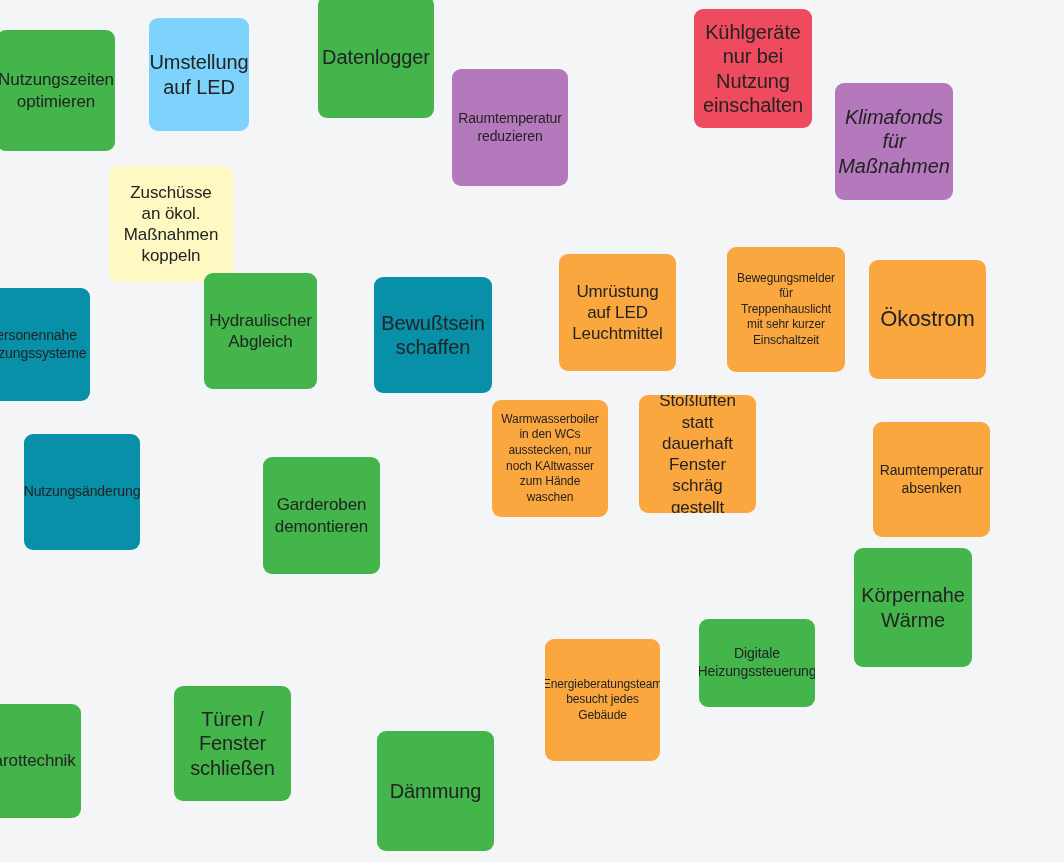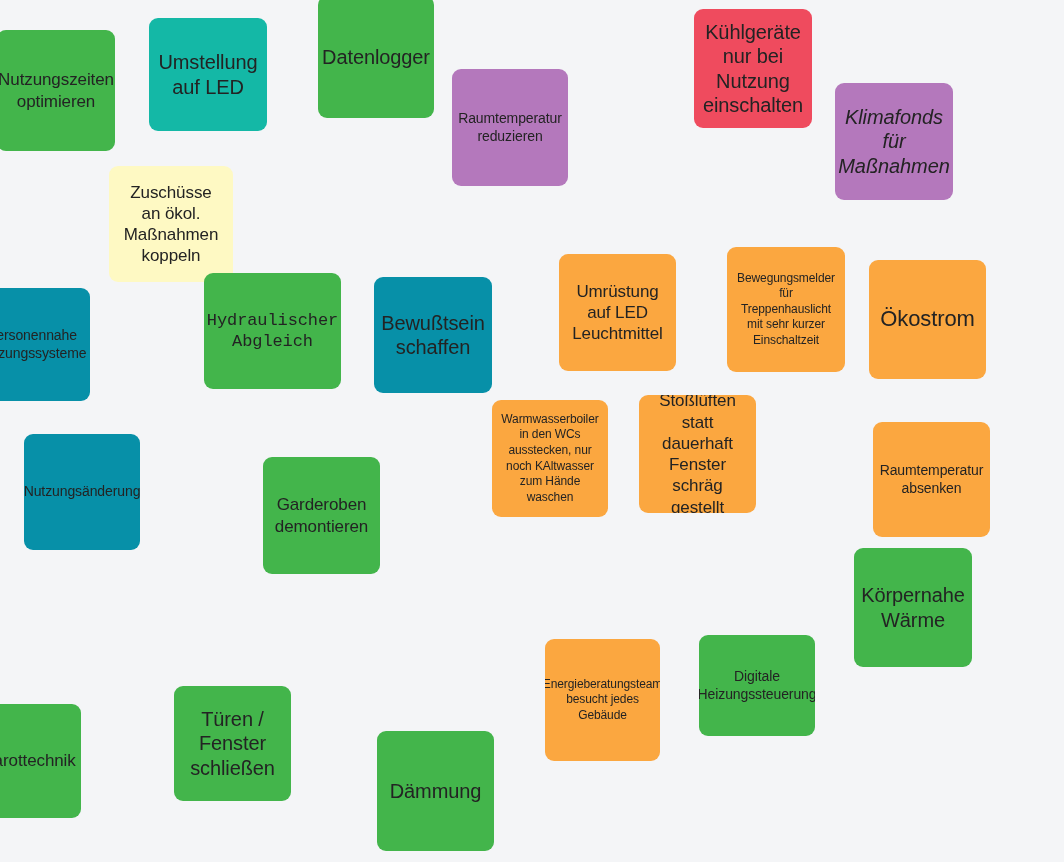--- a/index.html
+++ b/index.html
@@ -41,39 +41,39 @@
   .fs-m  { font-size: 17px; line-height: 1.25; }
   .fs-l  { font-size: 20px; line-height: 1.22; }
   .fs-xl { font-size: 22px; line-height: 1.2; text-align: right; }
 </style>
 </head>
 <body>
 
 <div id="board" style="background: rgb(244, 245, 247);">
     <div class="card fs-m" style="left: -3px; top: 30px; width: 118px; height: 121px; background: rgb(67, 181, 75);">Nutzungszeiten
 optimieren</div>
-    <div class="card fs-l" style="left: 149px; top: 18px; width: 118px; height: 113px; background: #14b8a6; text-align: center;">Umstellung
+    <div class="card fs-l" style="left: 149px; top: 18px; width: 100px; height: 113px; background: #7dd3fc; text-align: center;">Umstellung
 auf LED</div>
     <div class="card fs-l" style="left: 318px; top: -4px; width: 116px; height: 122px; background: rgb(67, 181, 75);">Datenlogger</div>
     <div class="card fs-s" style="left: 452px; top: 69px; width: 116px; height: 117px; background: rgb(180, 120, 188);">Raumtemperatur
 reduzieren</div>
     <div class="card fs-l" style="left: 694px; top: 9px; width: 118px; height: 119px; background: rgb(239, 75, 94);">Kühlgeräte
 nur bei
 Nutzung
 einschalten</div>
     <div class="card fs-l" style="left: 835px; top: 83px; width: 118px; height: 117px; background: rgb(180, 120, 188); font-style: italic;">Klimafonds
 für
 Maßnahmen</div>
     <div class="card fs-m" style="left: 109px; top: 166px; width: 124px; height: 116px; background: #fef9c3;">Zuschüsse
 an ökol.
 Maßnahmen
 koppeln</div>
     <div class="card fs-s" style="left: -26px; top: 288px; width: 116px; height: 113px; background: rgb(7, 144, 168);">Personennahe
 Heizungssysteme</div>
-    <div class="card fs-m" style="left: 204px; top: 273px; width: 137px; height: 116px; background: rgb(67, 181, 75); font-family: Liberation Mono, monospace;">Hydraulischer
+    <div class="card fs-m" style="left: 204px; top: 273px; width: 113px; height: 116px; background: rgb(67, 181, 75);">Hydraulischer
 Abgleich</div>
     <div class="card fs-l" style="left: 374px; top: 277px; width: 118px; height: 116px; background: rgb(7, 144, 168);">Bewußtsein
 schaffen</div>
     <div class="card fs-m" style="left: 559px; top: 254px; width: 117px; height: 117px; background: rgb(251, 167, 64);">Umrüstung
 auf LED
 Leuchtmittel</div>
     <div class="card fs-xs" style="left: 727px; top: 247px; width: 118px; height: 125px; background: rgb(251, 167, 64);">Bewegungsmelder
 für
 Treppenhauslicht
 mit sehr kurzer
@@ -93,20 +93,20 @@
 dauerhaft
 Fenster schräg
 gestellt</div>
     <div class="card fs-s" style="left: 873px; top: 422px; width: 117px; height: 115px; background: rgb(251, 167, 64);">Raumtemperatur
 absenken</div>
     <div class="card fs-l" style="left: 854px; top: 548px; width: 118px; height: 119px; background: rgb(67, 181, 75);">Körpernahe
 Wärme</div>
     <div class="card fs-xs" style="left: 545px; top: 639px; width: 115px; height: 122px; background: rgb(251, 167, 64);">Energieberatungsteam
 besucht jedes
 Gebäude</div>
-    <div class="card fs-s" style="left: 699px; top: 619px; width: 116px; height: 101px; background: rgb(67, 181, 75); margin-top: 16px;">Digitale
+    <div class="card fs-s" style="left: 699px; top: 619px; width: 116px; height: 88px; background: rgb(67, 181, 75);">Digitale
 Heizungssteuerung</div>
     <div class="card fs-m" style="left: -36px; top: 704px; width: 117px; height: 114px; background: rgb(67, 181, 75);">Solarottechnik</div>
     <div class="card fs-l" style="left: 174px; top: 686px; width: 117px; height: 115px; background: rgb(67, 181, 75);">Türen /
 Fenster
 schließen</div>
     <div class="card fs-l" style="left: 377px; top: 731px; width: 117px; height: 120px; background: rgb(67, 181, 75);">Dämmung</div>
   </div>
 
 </body></html>

